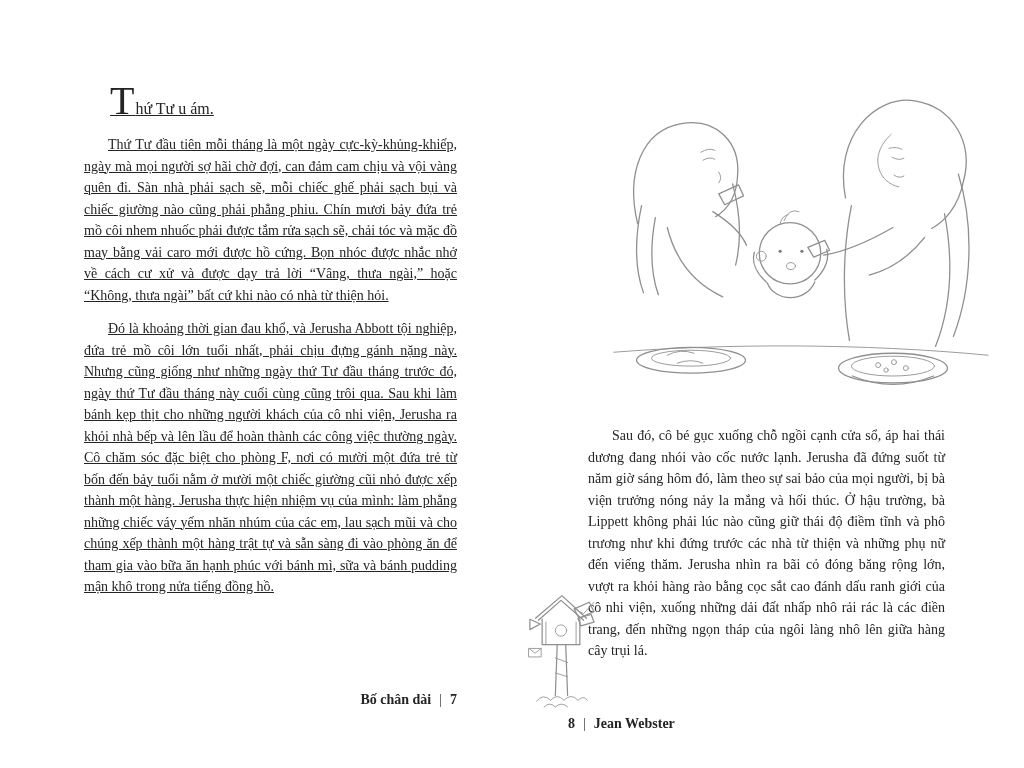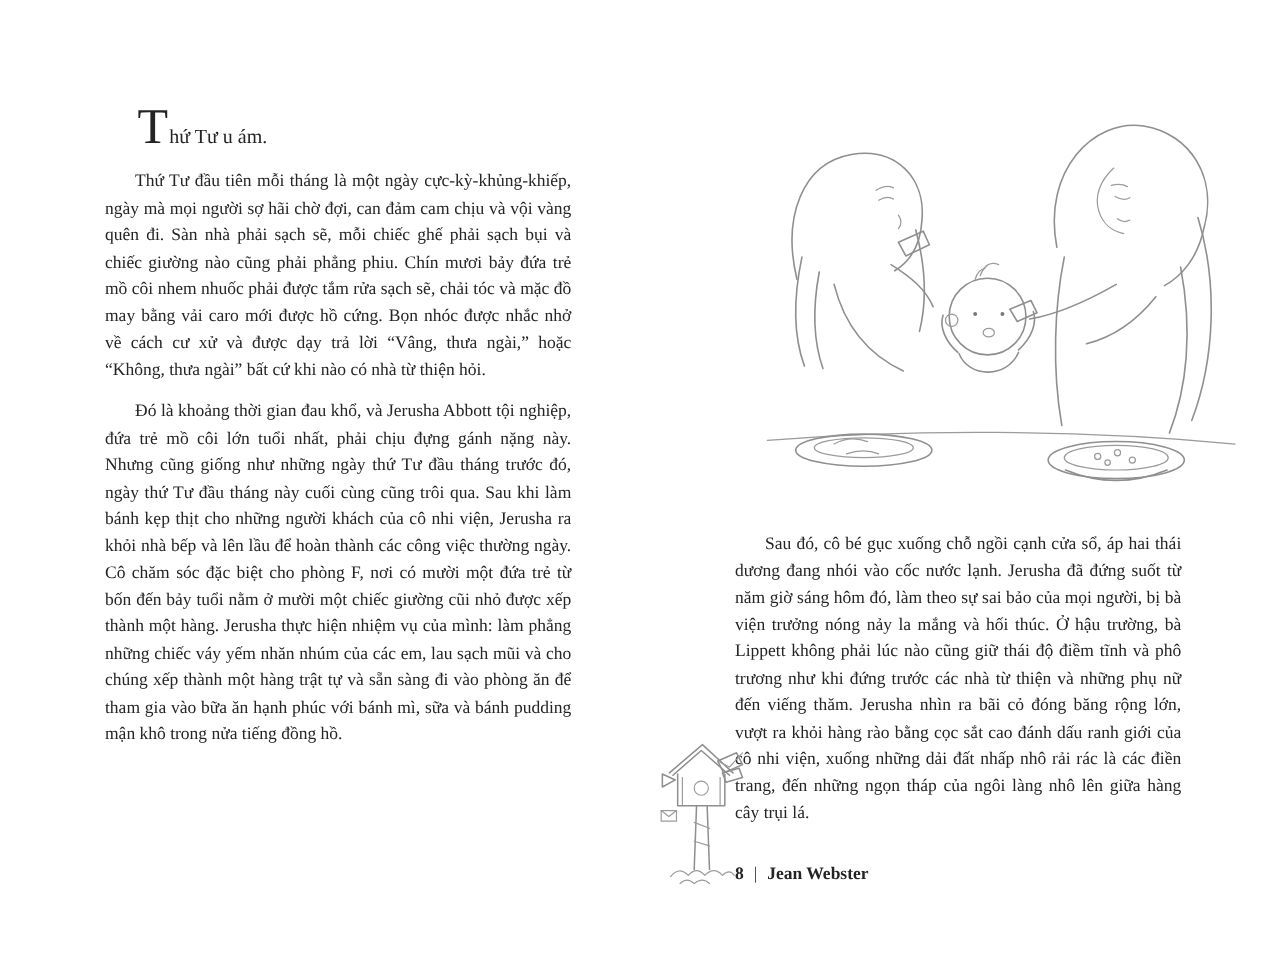--- a/index.html
+++ b/index.html
@@ -12,20 +12,21 @@
     color: #242424;
     overflow: hidden;
   }
   .spread { position: relative; width: 1024px; height: 768px; background: #ffffff; }
 
   
   .left-column {
     position: absolute;
     left: 84px; top: 86px;
     width: 373px;
+    text-decoration: underline;
   }
   .chapter-heading {
     margin: 0 0 10px 26px;
     font-size: 16px;
     font-weight: normal;
     line-height: 30px;
     white-space: nowrap;
   }
   .dropcap {
     font-size: 40px;
@@ -62,22 +63,23 @@
     position: absolute;
     top: 691px;
     font-size: 14px;
     line-height: 18px;
   }
   .footer-left {
     left: 84px; width: 373px;
     text-align: right;
   }
   .footer-right {
-    left: 588px;
+    left: 568px;
     text-align: center;
+    margin-top: 24px;
   }
   .footer .sep {
     display: inline-block;
     margin: 0 8px;
     color: #3a3a3a;
   }
   .footer .strong { font-weight: bold; }
 
   svg .ink {
     fill: none;
@@ -100,20 +102,23 @@
 <div class="spread">
 
   <div class="left-column">
     <h1 class="chapter-heading">
       <span class="dropcap">T</span><span>hứ Tư u ám.</span>
     </h1>
     <p class="para">Thứ Tư đầu tiên mỗi tháng là một ngày cực-kỳ-khủng-khiếp, ngày mà mọi người sợ hãi chờ đợi, can đảm cam chịu và vội vàng quên đi. Sàn nhà phải sạch sẽ, mỗi chiếc ghế phải sạch bụi và chiếc giường nào cũng phải phẳng phiu. Chín mươi bảy đứa trẻ mồ côi nhem nhuốc phải được tắm rửa sạch sẽ, chải tóc và mặc đồ may bằng vải caro mới được hồ cứng. Bọn nhóc được nhắc nhở về cách cư xử và được dạy trả lời “Vâng, thưa ngài,” hoặc “Không, thưa ngài” bất cứ khi nào có nhà từ thiện hỏi.</p>
     <p class="para">Đó là khoảng thời gian đau khổ, và Jerusha Abbott tội nghiệp, đứa trẻ mồ côi lớn tuổi nhất, phải chịu đựng gánh nặng này. Nhưng cũng giống như những ngày thứ Tư đầu tháng trước đó, ngày thứ Tư đầu tháng này cuối cùng cũng trôi qua. Sau khi làm bánh kẹp thịt cho những người khách của cô nhi viện, Jerusha ra khỏi nhà bếp và lên lầu để hoàn thành các công việc thường ngày. Cô chăm sóc đặc biệt cho phòng F, nơi có mười một đứa trẻ từ bốn đến bảy tuổi nằm ở mười một chiếc giường cũi nhỏ được xếp thành một hàng. Jerusha thực hiện nhiệm vụ của mình: làm phẳng những chiếc váy yếm nhăn nhúm của các em, lau sạch mũi và cho chúng xếp thành một hàng trật tự và sẵn sàng đi vào phòng ăn để tham gia vào bữa ăn hạnh phúc với bánh mì, sữa và bánh pudding mận khô trong nửa tiếng đồng hồ.</p>
   </div>
 
+  <div class="footer footer-left">
+    <span class="strong">Bố chân dài</span><span class="sep">|</span><span class="strong">7</span>
+  </div>
 
   <div class="main-illustration">
     <svg viewBox="0 0 400 345" width="396" height="352">
 
       <path class="ink" d="M42,168 C30,118 46,74 86,67 C122,61 146,86 143,120 C142,139 134,153 121,161"></path>
       <path class="ink" d="M46,150 C38,188 40,216 48,238"></path>
       <path class="ink" d="M60,162 C54,194 56,220 63,240"></path>
       <path class="ink" d="M138,128 C146,158 147,186 141,210"></path>
       <path class="ink-thin" d="M108,104 q7,-4 12,-1"></path>
       <path class="ink-thin" d="M106,96 q8,-5 14,-2"></path>

